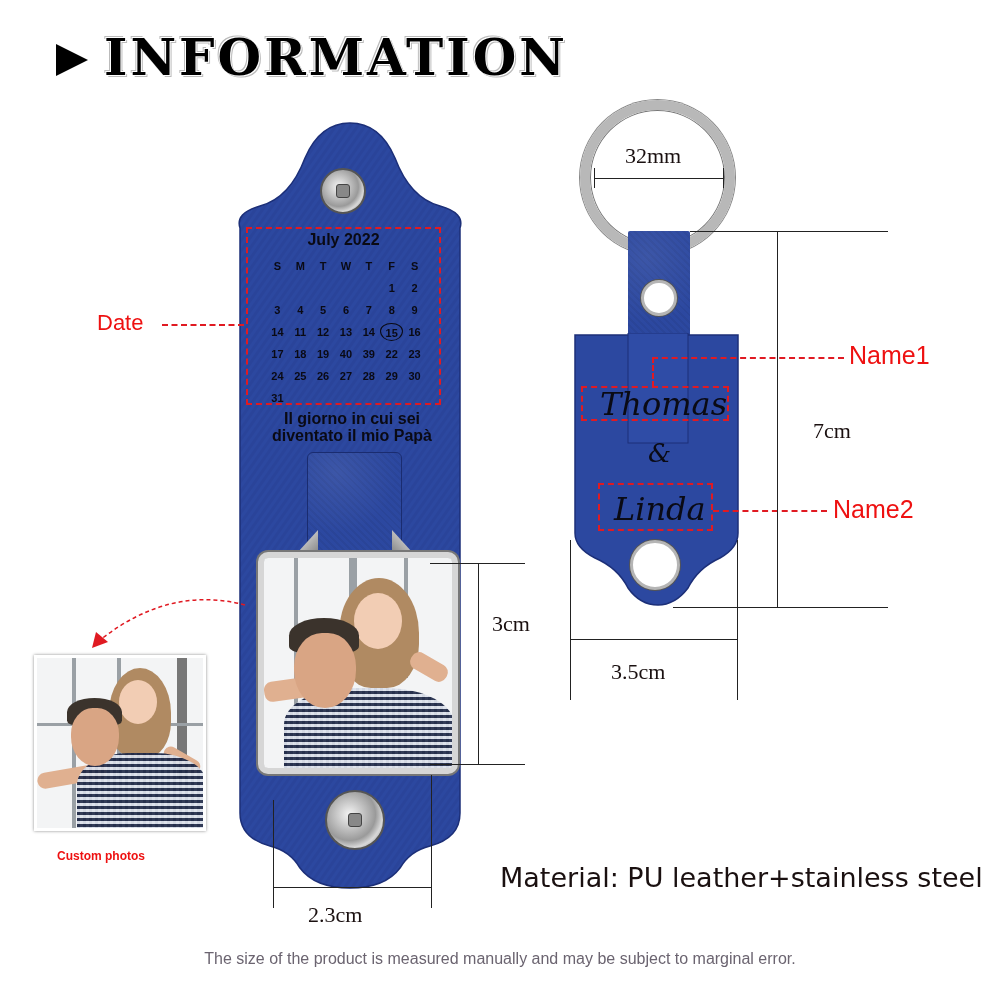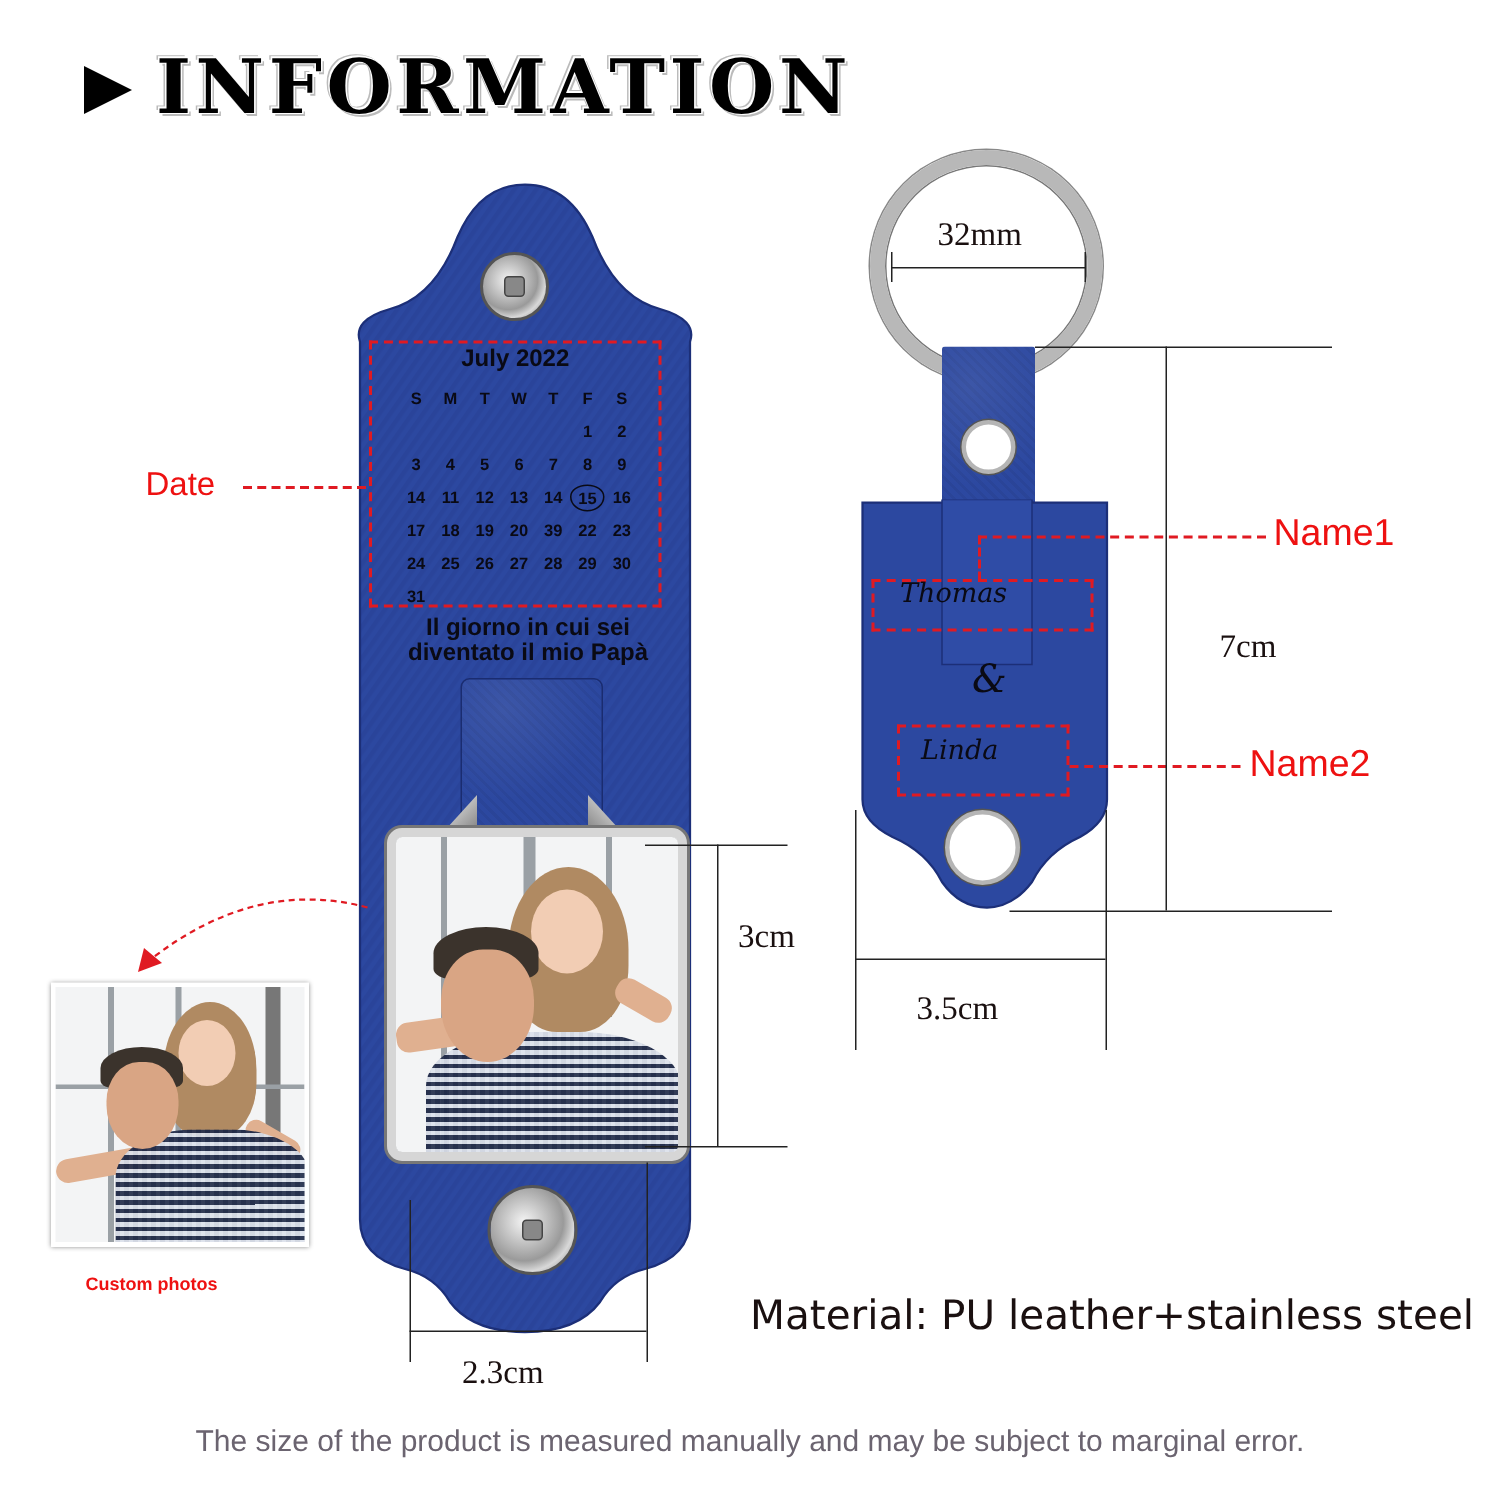--- a/index.html
+++ b/index.html
@@ -69,27 +69,27 @@
 
   
   .ring { left: 580px; top: 100px; width: 155px; height: 155px; border-radius: 50%;
     border: 10px solid #b8b8b8; box-shadow: inset 0 0 0 1px #777, 0 0 0 1px #888; }
   .right-tab-top { left: 628px; top: 231px; width: 62px; height: 130px; border-radius: 2px; }
   .eyelet { position: absolute; border-radius: 50%; background: #fff;
     border: 3px solid #b5b5b5; box-shadow: 0 0 0 1px #555; }
 
   .name-box { position: absolute; border: 2.5px dashed #e01a22; }
   .script-text { position: absolute; font-family: "DejaVu Serif", serif; font-style: italic;
-    font-size: 18px; color: #0a0a14; }
+    font-size: 32px; color: #0a0a14; }
   .name-label { position: absolute; color: #ee1111; font-size: 25px; }
   .red-dash-h { position: absolute; border-top: 2px dashed #e01a22; }
   .red-dash-v { position: absolute; border-left: 2px dashed #e01a22; }
 
   .specs { left: 500px; top: 858px; font-family: "DejaVu Sans", sans-serif; font-size: 27px; color: #1a1010; line-height: 40px; }
-  .disclaimer { left: 0; right: 0; top: 950px; text-align: center; font-size: 20px; color: #6b6470; }
+  .disclaimer { left: 0; right: 0; top: 950px; text-align: center; font-size: 16px; color: #6b6470; }
 </style>
 </head>
 <body>
 
 <div class="abs header-arrow"></div>
 <div class="abs header-title">INFORMATION</div>
 
 <svg class="abs" style="left:215px;top:118px;" width="265" height="775" viewBox="0 0 265 775">
   <defs>
     <pattern id="grain" width="6" height="6" patternUnits="userSpaceOnUse" patternTransform="rotate(35)">
@@ -136,21 +136,21 @@
     <div class="cal-cell">11</div>
     <div class="cal-cell">12</div>
     <div class="cal-cell">13</div>
     <div class="cal-cell">14</div>
     <div class="cal-cell hl">15</div>
     <div class="cal-cell">16</div>
 
     <div class="cal-cell">17</div>
     <div class="cal-cell">18</div>
     <div class="cal-cell">19</div>
-    <div class="cal-cell">20</div>
+    <div class="cal-cell">40</div>
     <div class="cal-cell">39</div>
     <div class="cal-cell">22</div>
     <div class="cal-cell">23</div>
 
     <div class="cal-cell">24</div>
     <div class="cal-cell">25</div>
     <div class="cal-cell">26</div>
     <div class="cal-cell">27</div>
     <div class="cal-cell">28</div>
     <div class="cal-cell">29</div>

